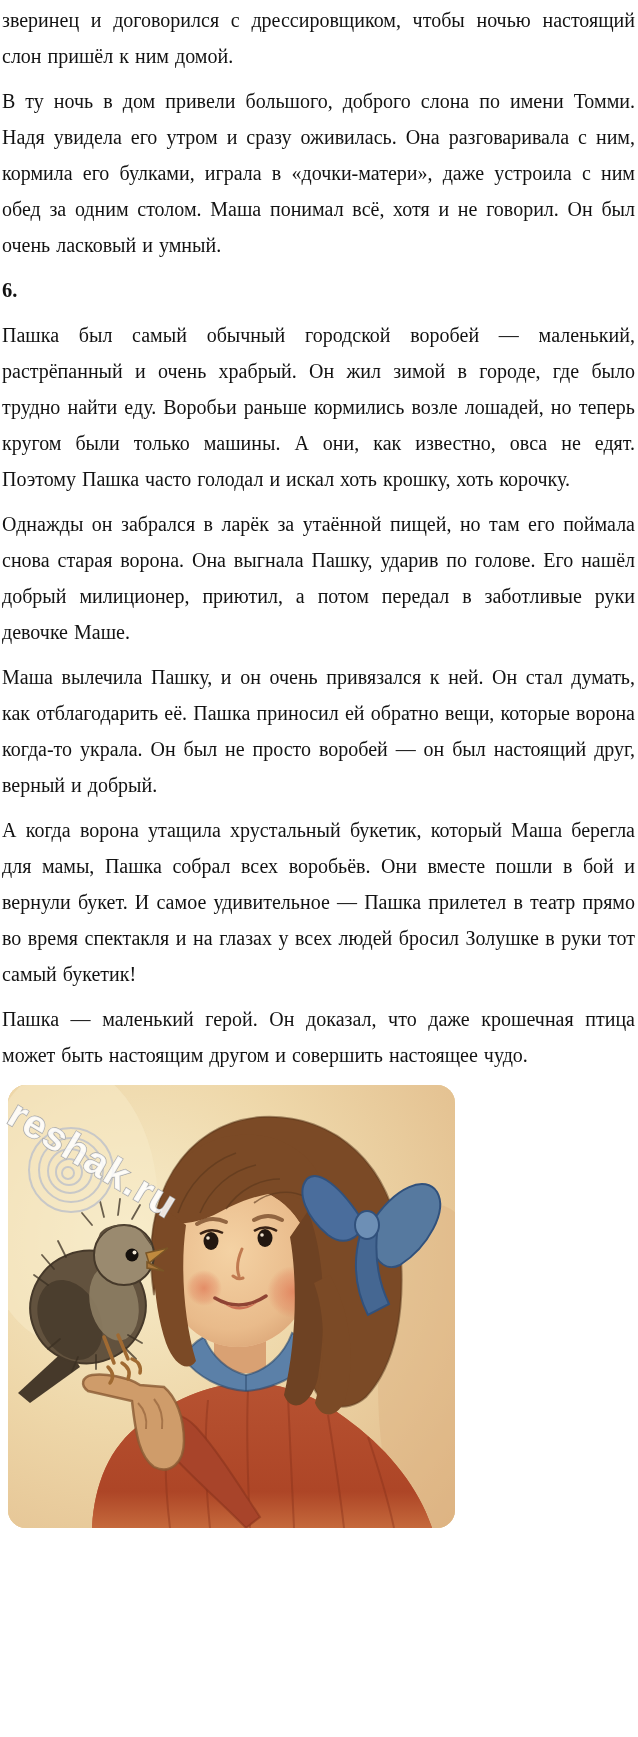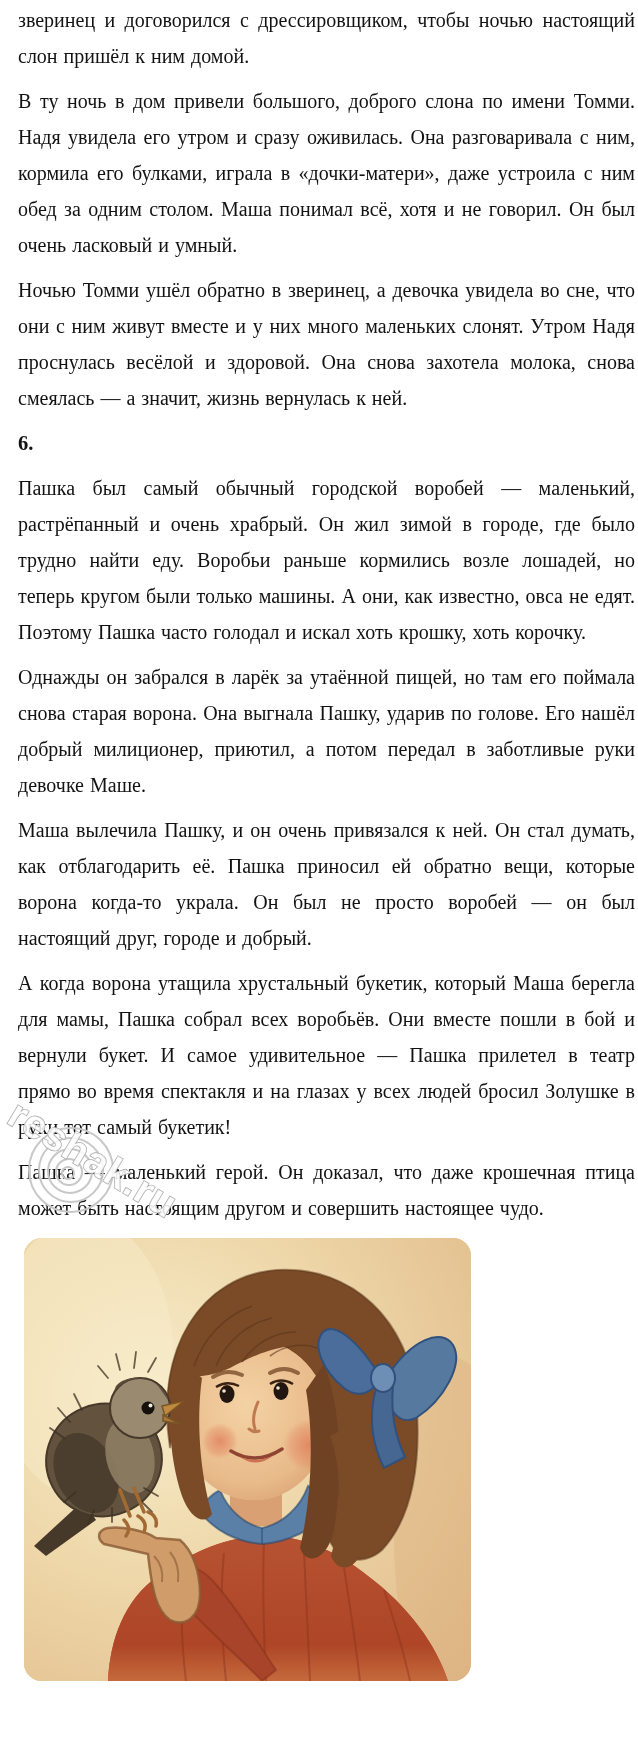--- a/index.html
+++ b/index.html
@@ -5,21 +5,21 @@
   html, body { margin: 0; padding: 0; }
   body {
     width: 638px;
     height: 1737px;
     background: #ffffff;
     font-family: "Liberation Serif", serif;
     color: #121212;
     position: relative;
     overflow: hidden;
   }
-  .page { padding: 2px 3px 0 18px; }
+  .page { padding: 2px 3px 0 2px; }
   .para {
     font-size: 20px;
     line-height: 36px;
     text-align: justify;
     text-align-last: left;
     margin: 0 0 9px 0;
     word-spacing: 1px;
   }
   .task-number, .story-title {
     font-size: 20.5px;
@@ -51,27 +51,26 @@
     letter-spacing: 1px;
     paint-order: stroke fill;
   }
 </style>
 </head>
 <body>
 
 <main class="page">
   <p class="para">зверинец и договорился с дрессировщиком, чтобы ночью настоящий слон пришёл к ним домой.</p>
   <p class="para">В ту ночь в дом привели большого, доброго слона по имени Томми. Надя увидела его утром и сразу оживилась. Она разговаривала с ним, кормила его булками, играла в «дочки-матери», даже устроила с ним обед за одним столом. Маша понимал всё, хотя и не говорил. Он был очень ласковый и умный.</p>
-  <p class="para">Ночью Томми ушёл обратно в зверинец, а девочка увидела во сне, что они с ним живут вместе и у них много маленьких слонят. Утром Надя проснулась весёлой и здоровой. Она снова захотела молока, снова смеялась — а значит, жизнь вернулась к ней.</p>
 
   <h2 class="task-number">6.</h2>
 
   <p class="para">Пашка был самый обычный городской воробей — маленький, растрёпанный и очень храбрый. Он жил зимой в городе, где было трудно найти еду. Воробьи раньше кормились возле лошадей, но теперь кругом были только машины. А они, как известно, овса не едят. Поэтому Пашка часто голодал и искал хоть крошку, хоть корочку.</p>
   <p class="para">Однажды он забрался в ларёк за утаённой пищей, но там его поймала снова старая ворона. Она выгнала Пашку, ударив по голове. Его нашёл добрый милиционер, приютил, а потом передал в заботливые руки девочке Маше.</p>
-  <p class="para">Маша вылечила Пашку, и он очень привязался к ней. Он стал думать, как отблагодарить её. Пашка приносил ей обратно вещи, которые ворона когда-то украла. Он был не просто воробей — он был настоящий друг, городе и добрый.</p>
+  <p class="para">Маша вылечила Пашку, и он очень привязался к ней. Он стал думать, как отблагодарить её. Пашка приносил ей обратно вещи, которые ворона когда-то украла. Он был не просто воробей — он был настоящий друг, верный и добрый.</p>
   <p class="para">А когда ворона утащила хрустальный букетик, который Маша берегла для мамы, Пашка собрал всех воробьёв. Они вместе пошли в бой и вернули букет. И самое удивительное — Пашка прилетел в театр прямо во время спектакля и на глазах у всех людей бросил Золушке в руки тот самый букетик!</p>
   <p class="para">Пашка — маленький герой. Он доказал, что даже крошечная птица может быть настоящим другом и совершить настоящее чудо.</p>
 
   <figure class="illo">
     <svg viewBox="0 0 447 443" width="447" height="443">
       <defs>
         <radialGradient id="bgGrad" cx="28%" cy="35%" r="95%">
           <stop offset="0%" stop-color="#f7ecca"></stop>
           <stop offset="45%" stop-color="#eed7a9"></stop>
           <stop offset="100%" stop-color="#e0b988"></stop>

